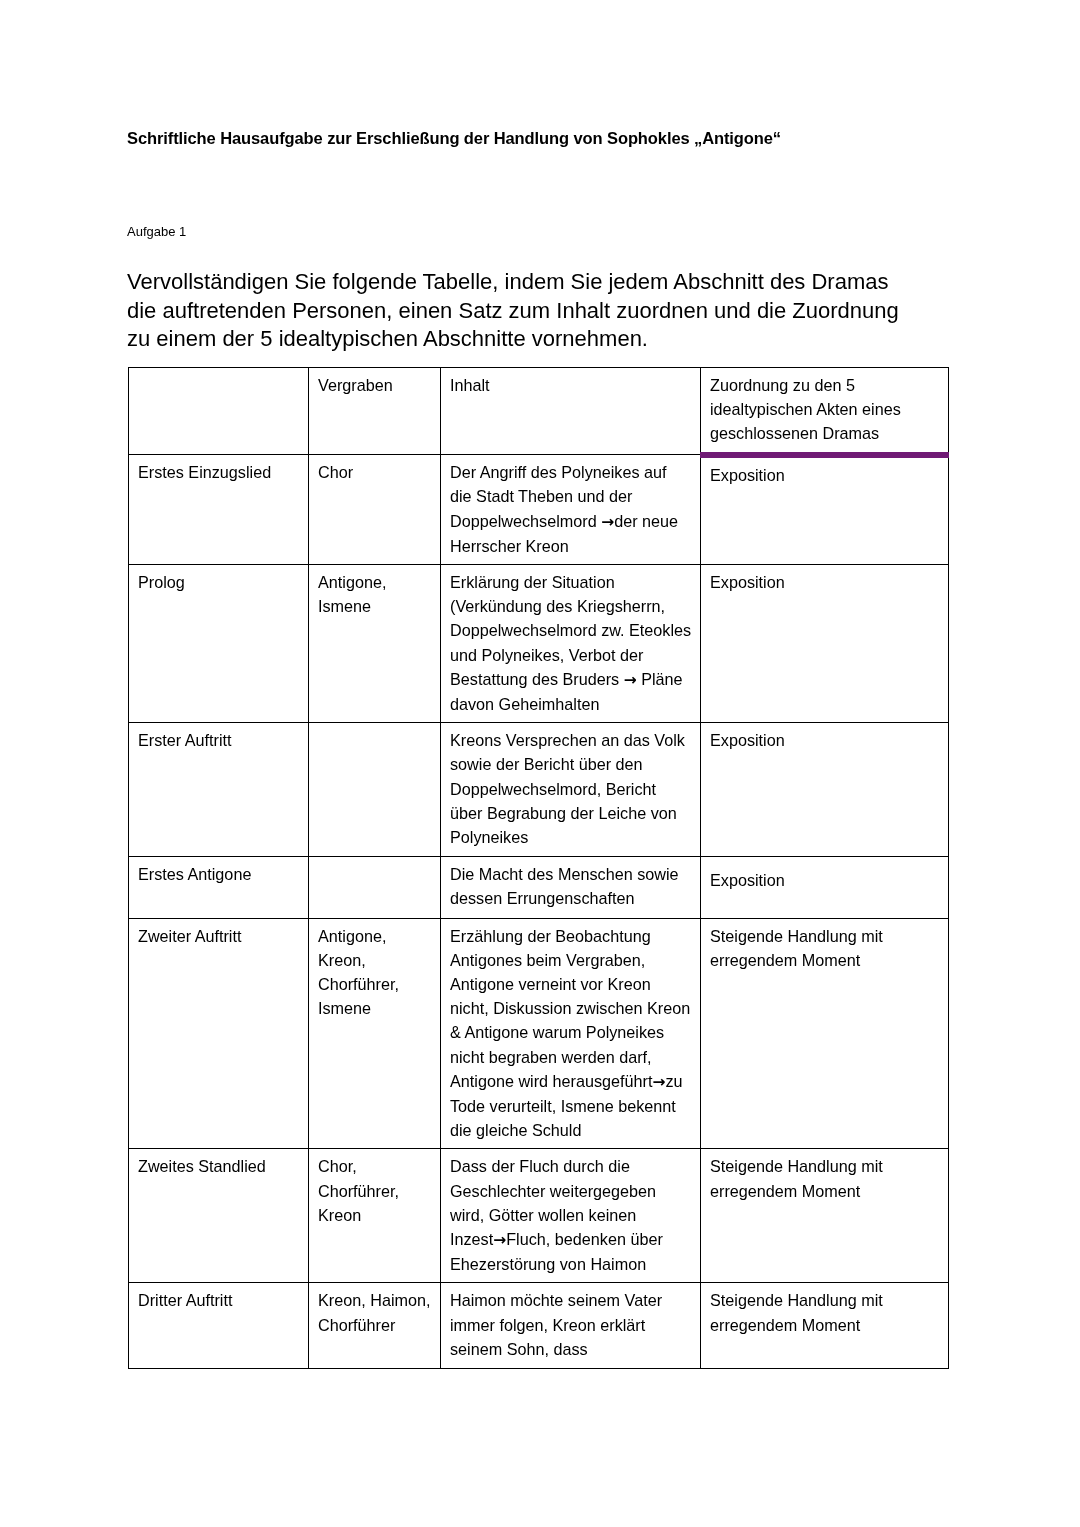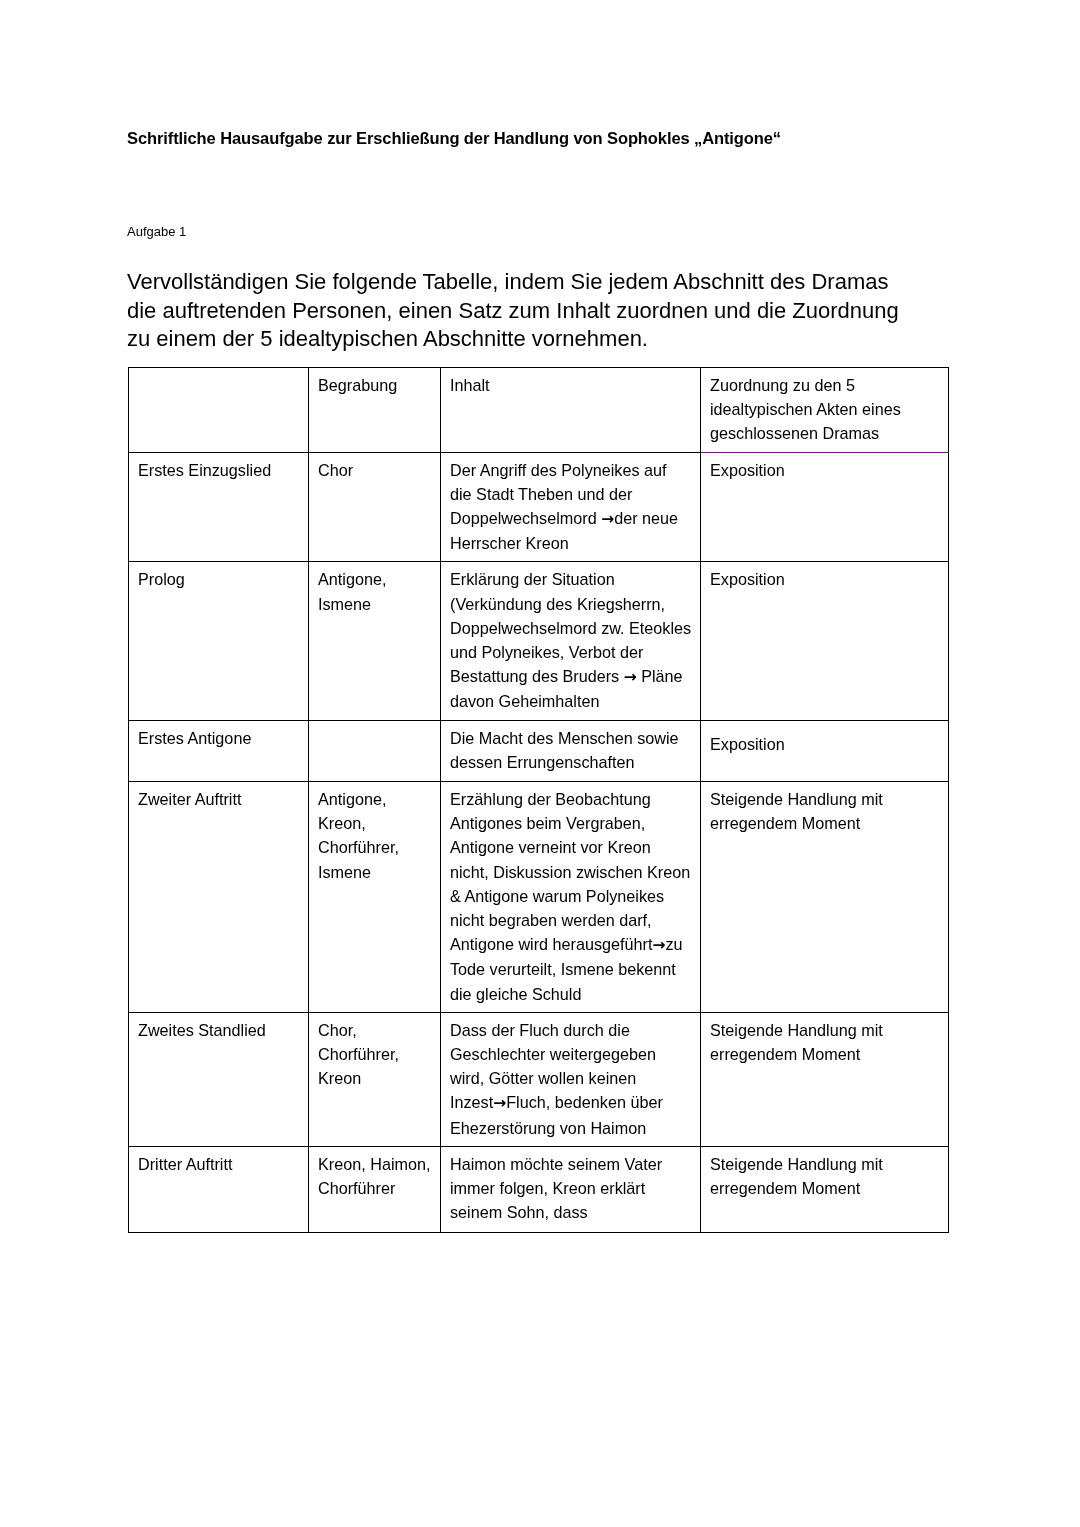--- a/index.html
+++ b/index.html
@@ -76,21 +76,21 @@
   col.c4 { width: 248px; }
 
   
   td.col-act {
     border-top: none;
     border-bottom: none;
     padding-top: 5px;
   }
   tr.header-row td.col-act {
     border-top: 1px solid #000000;
-    border-bottom: 1px solid #701a75;
+    border-bottom: 6px solid #701a75;
   }
   tr:last-child td.col-act {
     border-bottom: 1px solid #000000;
   }
   td.col-act .act-text {
     display: block;
   }
   
   td.col-act.nudge-6 .act-text { padding-top: 6px; }
 
@@ -115,21 +115,21 @@
   <table class="drama-table">
     <colgroup>
       <col class="c1">
         <col class="c2">
         <col class="c3">
         <col class="c4">
     </colgroup>
     <tbody>
       <tr class="header-row">
         <td></td>
-        <td>Begrabung</td>
+        <td>Vergraben</td>
         <td>Inhalt</td>
         <td class="col-act">
           <span class="act-text">Zuordnung zu den 5 idealtypischen Akten eines geschlossenen Dramas</span>
         </td>
       </tr>
 
       <tr>
         <td>Erstes Einzugslied</td>
         <td>Chor</td>
         <td><span>Der Angriff des Polyneikes auf die Stadt Theben und der Doppelwechselmord </span><span class="arrow">→</span><span>der neue Herrscher Kreon</span></td>
@@ -140,20 +140,28 @@
 
       <tr>
         <td>Prolog</td>
         <td>Antigone, Ismene</td>
         <td><span>Erklärung der Situation (Verkündung des Kriegsherrn, Doppelwechselmord zw. Eteokles und Polyneikes, Verbot der Bestattung des Bruders </span><span class="arrow">→</span><span> Pläne davon Geheimhalten</span></td>
         <td class="col-act">
           <span class="act-text">Exposition</span>
         </td>
       </tr>
 
+      <tr>
+        <td>Erster Auftritt</td>
+        <td class="cell-empty"></td>
+        <td><span>Kreons Versprechen an das Volk sowie der Bericht über den Doppelwechselmord, Bericht über Begrabung der Leiche von Polyneikes</span><span class="arrow"></span><span></span></td>
+        <td class="col-act">
+          <span class="act-text">Exposition</span>
+        </td>
+      </tr>
 
       <tr>
         <td>Erstes Antigone</td>
         <td class="cell-empty"></td>
         <td><span>Die Macht des Menschen sowie dessen Errungenschaften</span><span class="arrow"></span><span></span></td>
         <td class="col-act nudge-6">
           <span class="act-text">Exposition</span>
         </td>
       </tr>
 

